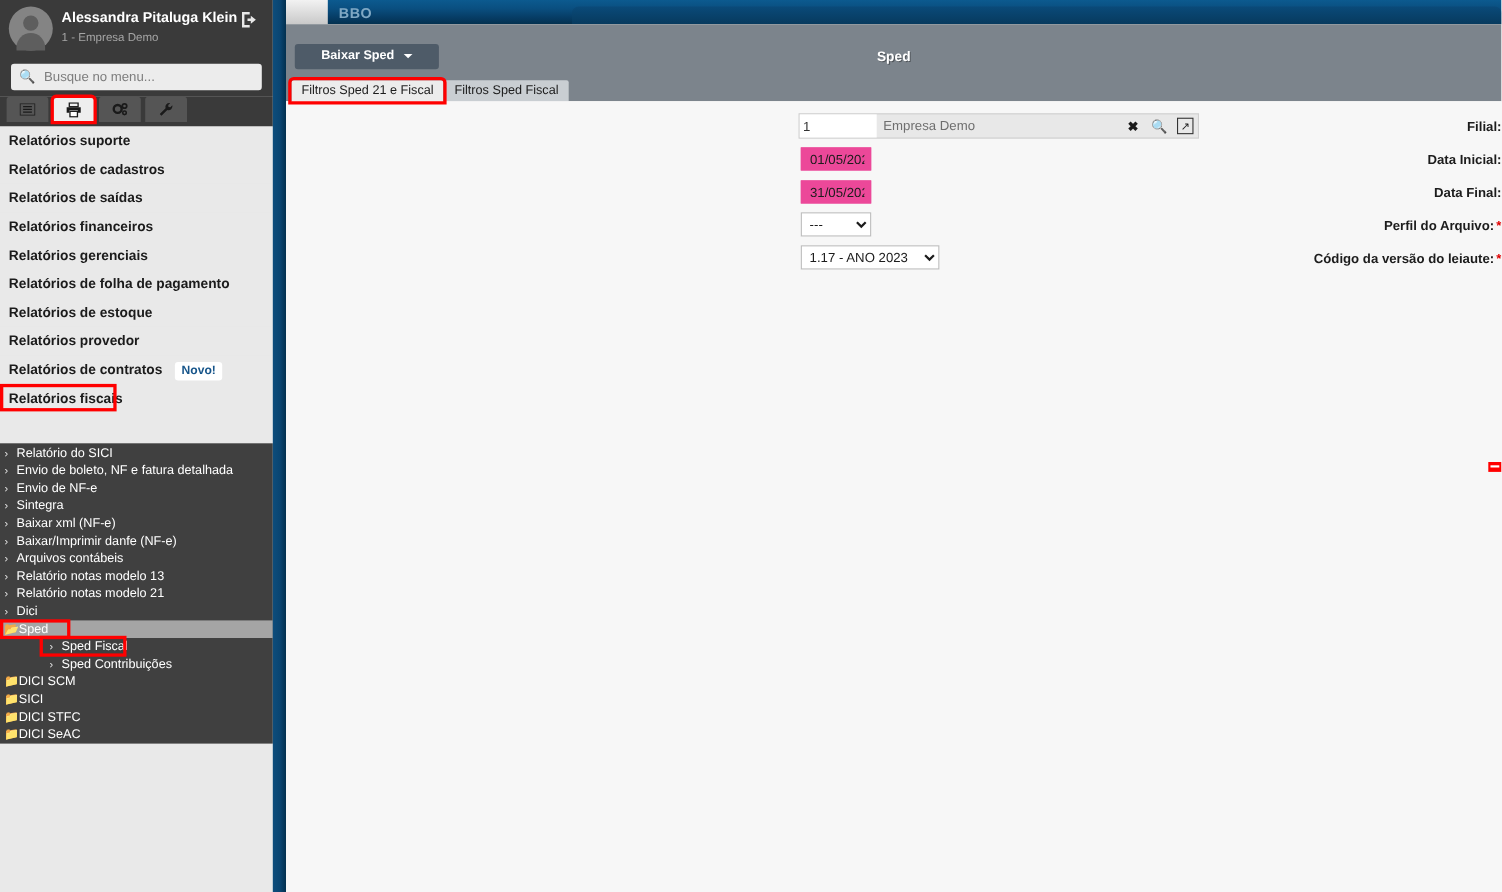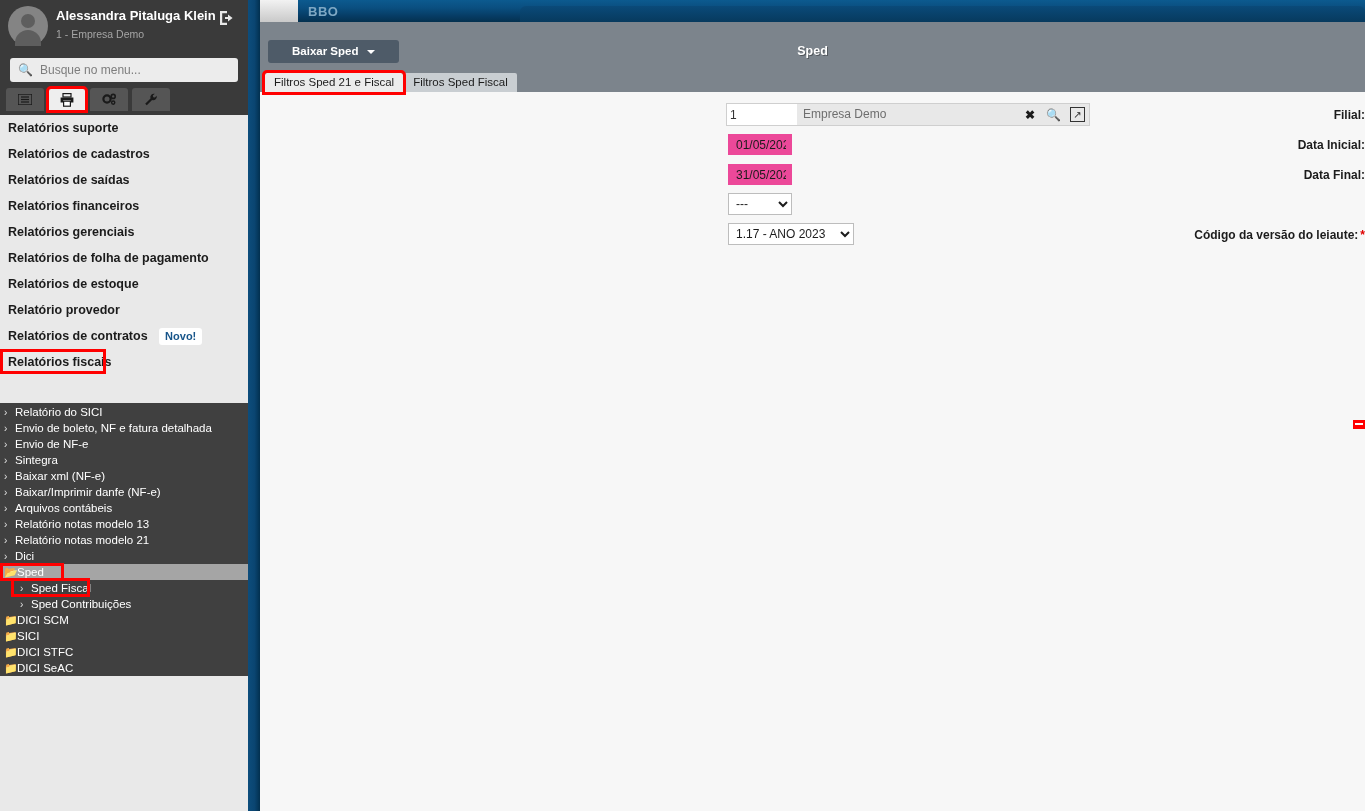--- a/index.html
+++ b/index.html
@@ -114,21 +114,21 @@
   .submenu {
     position: absolute; left: 0; top: 403px; width: 248px;
     background: #404040; padding-top: 1px;
   }
   .sub-item {
     height: 16px; line-height: 16px; font-size: 11.5px; color: #ffffff;
     padding-left: 4px; position: relative; white-space: nowrap;
   }
   .sub-item .chev { display: inline-block; width: 11px; color: #e2e2e2; font-size: 10px; }
   .sub-item.folder-open { background: #a5a5a5; }
-  .sub-item.level2 { padding-left: 20px; }
+  .sub-item.level2 { padding-left: 20px; margin-left: 25px; }
   .sub-item.hl-sped::after {
     content: ""; position: absolute; left: 0; top: -1px; width: 64px; height: 18px;
     border: 3px solid #ff0000; box-sizing: border-box;
   }
   .sub-item.hl-spedfiscal::after {
     content: ""; position: absolute; left: 11px; top: -2px; width: 79px; height: 19px;
     border: 3px solid #ff0000; box-sizing: border-box;
   }
   .folder-icon { display: inline-block; width: 13px; color: #ffffff; font-size: 11px; }
 
@@ -289,21 +289,21 @@
     </div>
 
     <div class="menu-list">
       <div class="menu-item"><span>Relatórios suporte</span></div>
       <div class="menu-item"><span>Relatórios de cadastros</span></div>
       <div class="menu-item"><span>Relatórios de saídas</span></div>
       <div class="menu-item"><span>Relatórios financeiros</span></div>
       <div class="menu-item"><span>Relatórios gerenciais</span></div>
       <div class="menu-item"><span>Relatórios de folha de pagamento</span></div>
       <div class="menu-item"><span>Relatórios de estoque</span></div>
-      <div class="menu-item"><span>Relatório provedor</span></div>
+      <div class="menu-item"><span>Relatórios provedor</span></div>
       <div class="menu-item">
         <span>Relatórios de contratos</span>
         <span class="badge-novo">Novo!</span>
       </div>
       <div class="menu-item selected hl"><span>Relatórios fiscais</span></div>
     </div>
 
     <div class="submenu">
       <div class="sub-item"><span class="chev">›</span><span>Relatório do SICI</span></div>
       <div class="sub-item"><span class="chev">›</span><span>Envio de boleto, NF e fatura detalhada</span></div>
@@ -360,20 +360,23 @@
         <div class="form-label">Data Inicial:</div>
         <input class="txtbox" type="text" value="01/05/2023" style="">
       </div>
 
       <div class="form-row">
         <div class="form-label">Data Final:</div>
         <input class="txtbox" type="text" value="31/05/2023" style="">
       </div>
 
       <div class="form-row">
+        <div class="form-label">
+          <span>Perfil do Arquivo:</span><span class="req">*</span>
+        </div>
         <select class="selbox sel-small">
           <option>---</option>
         </select>
       </div>
 
       <div class="form-row">
         <div class="form-label">
           <span>Código da versão do leiaute:</span><span class="req">*</span>
         </div>
         <select class="selbox sel-large">

